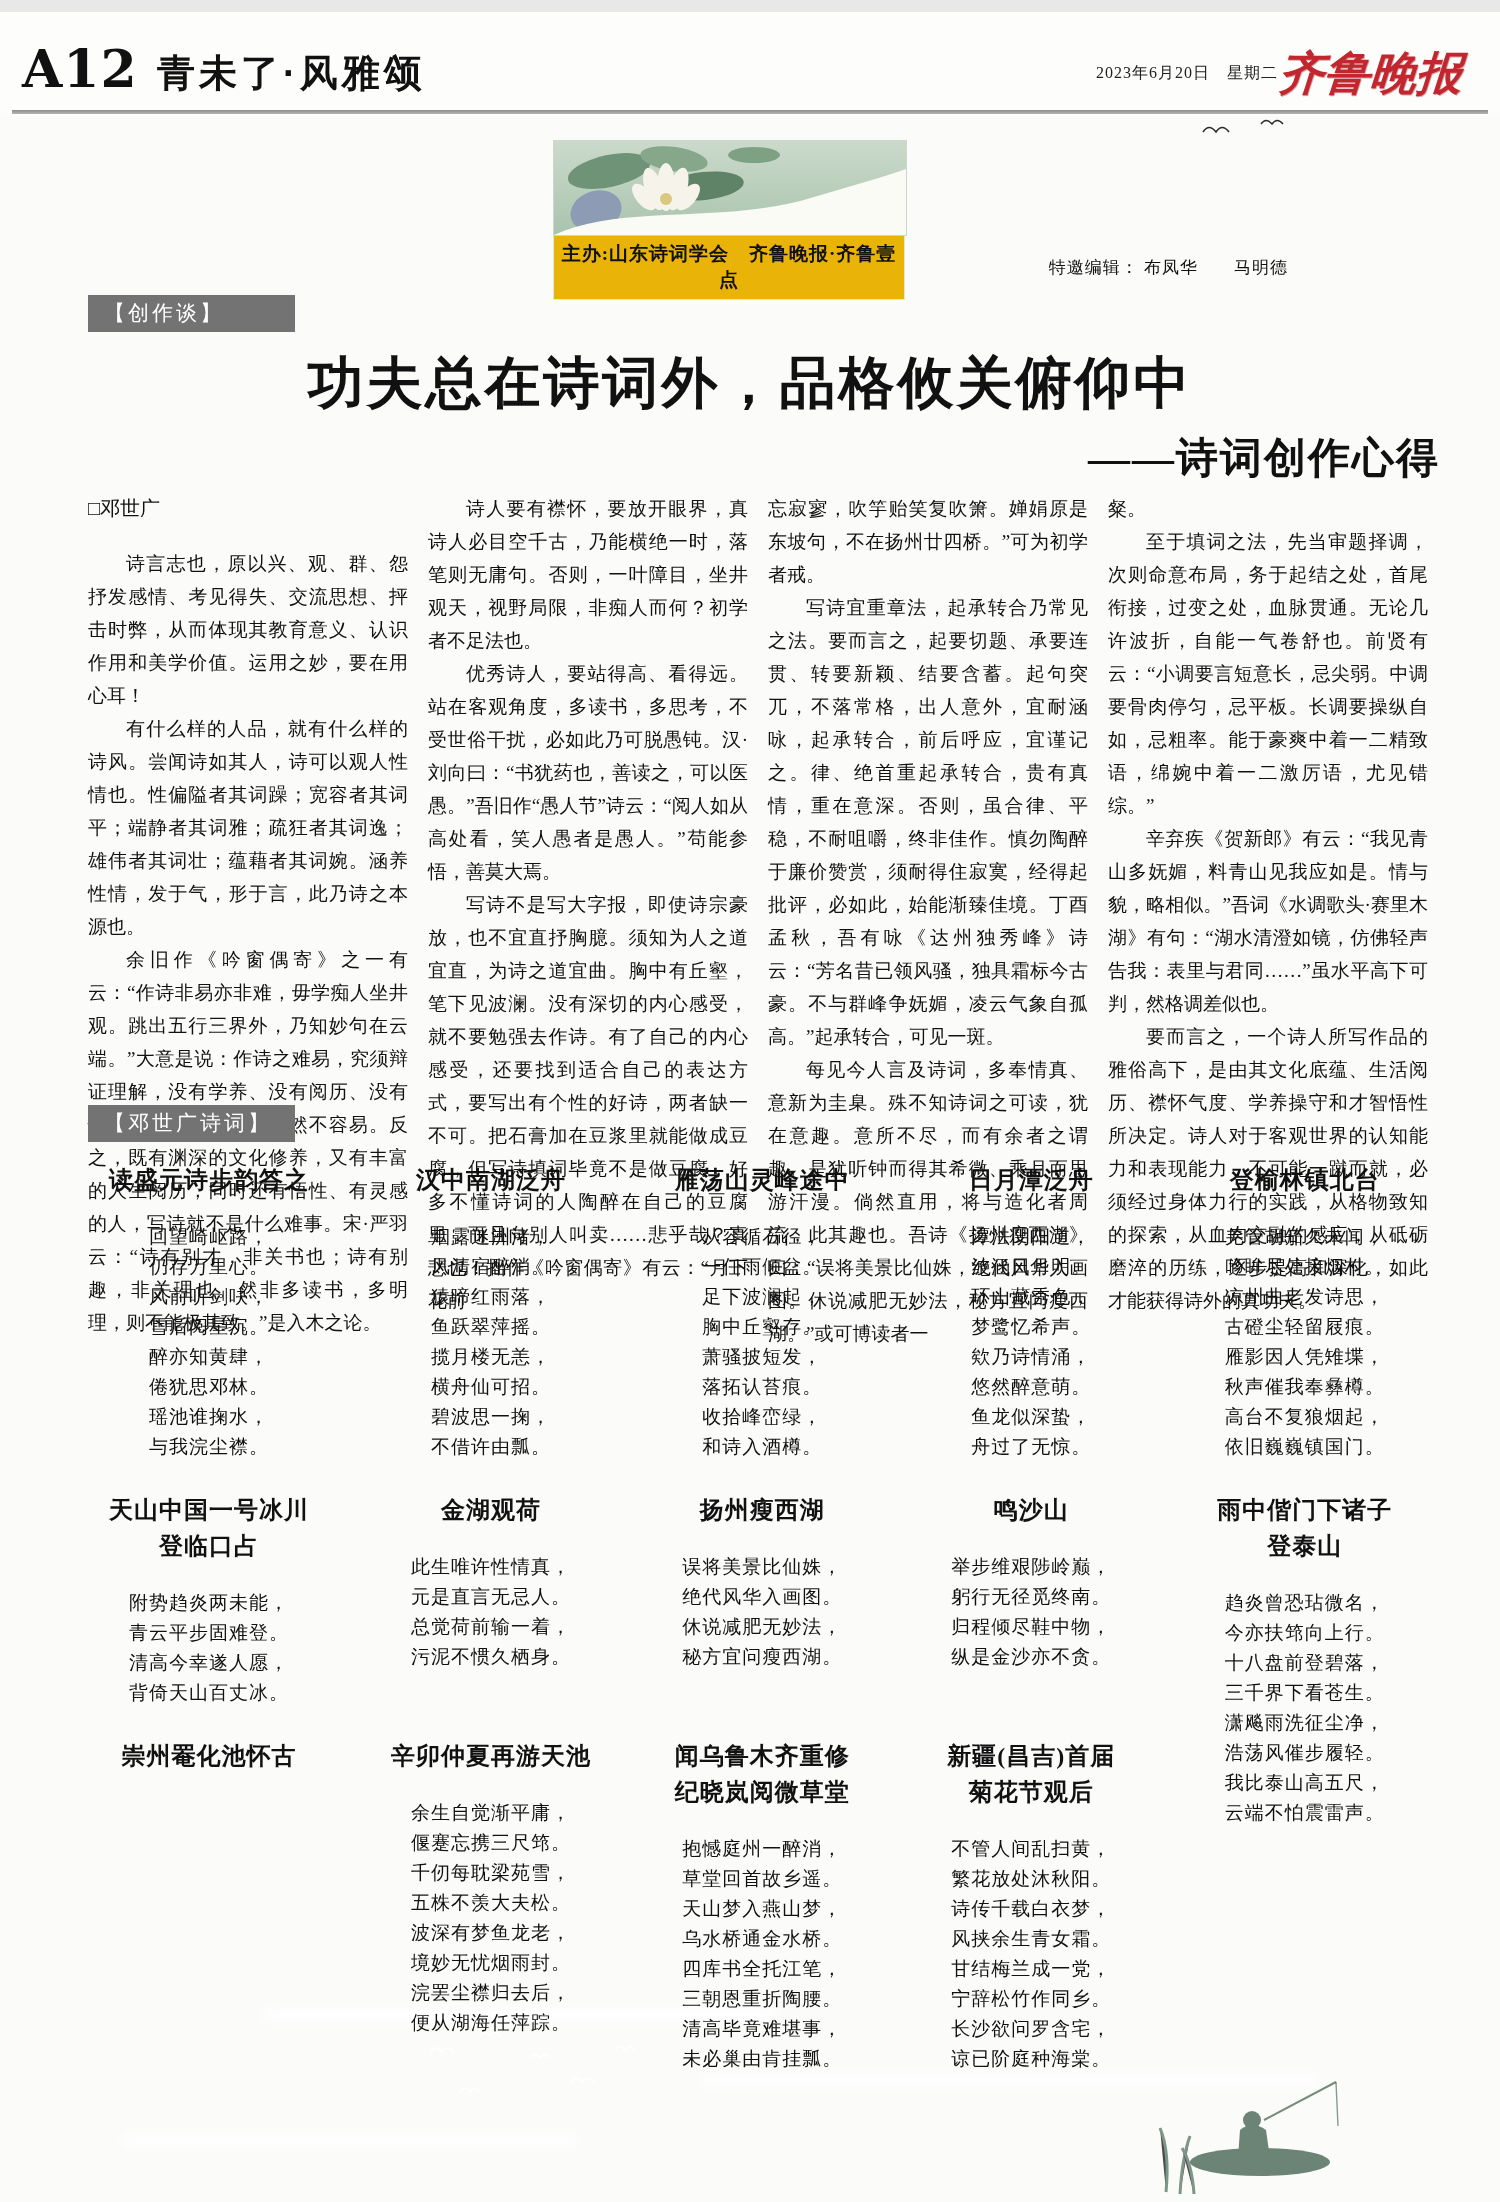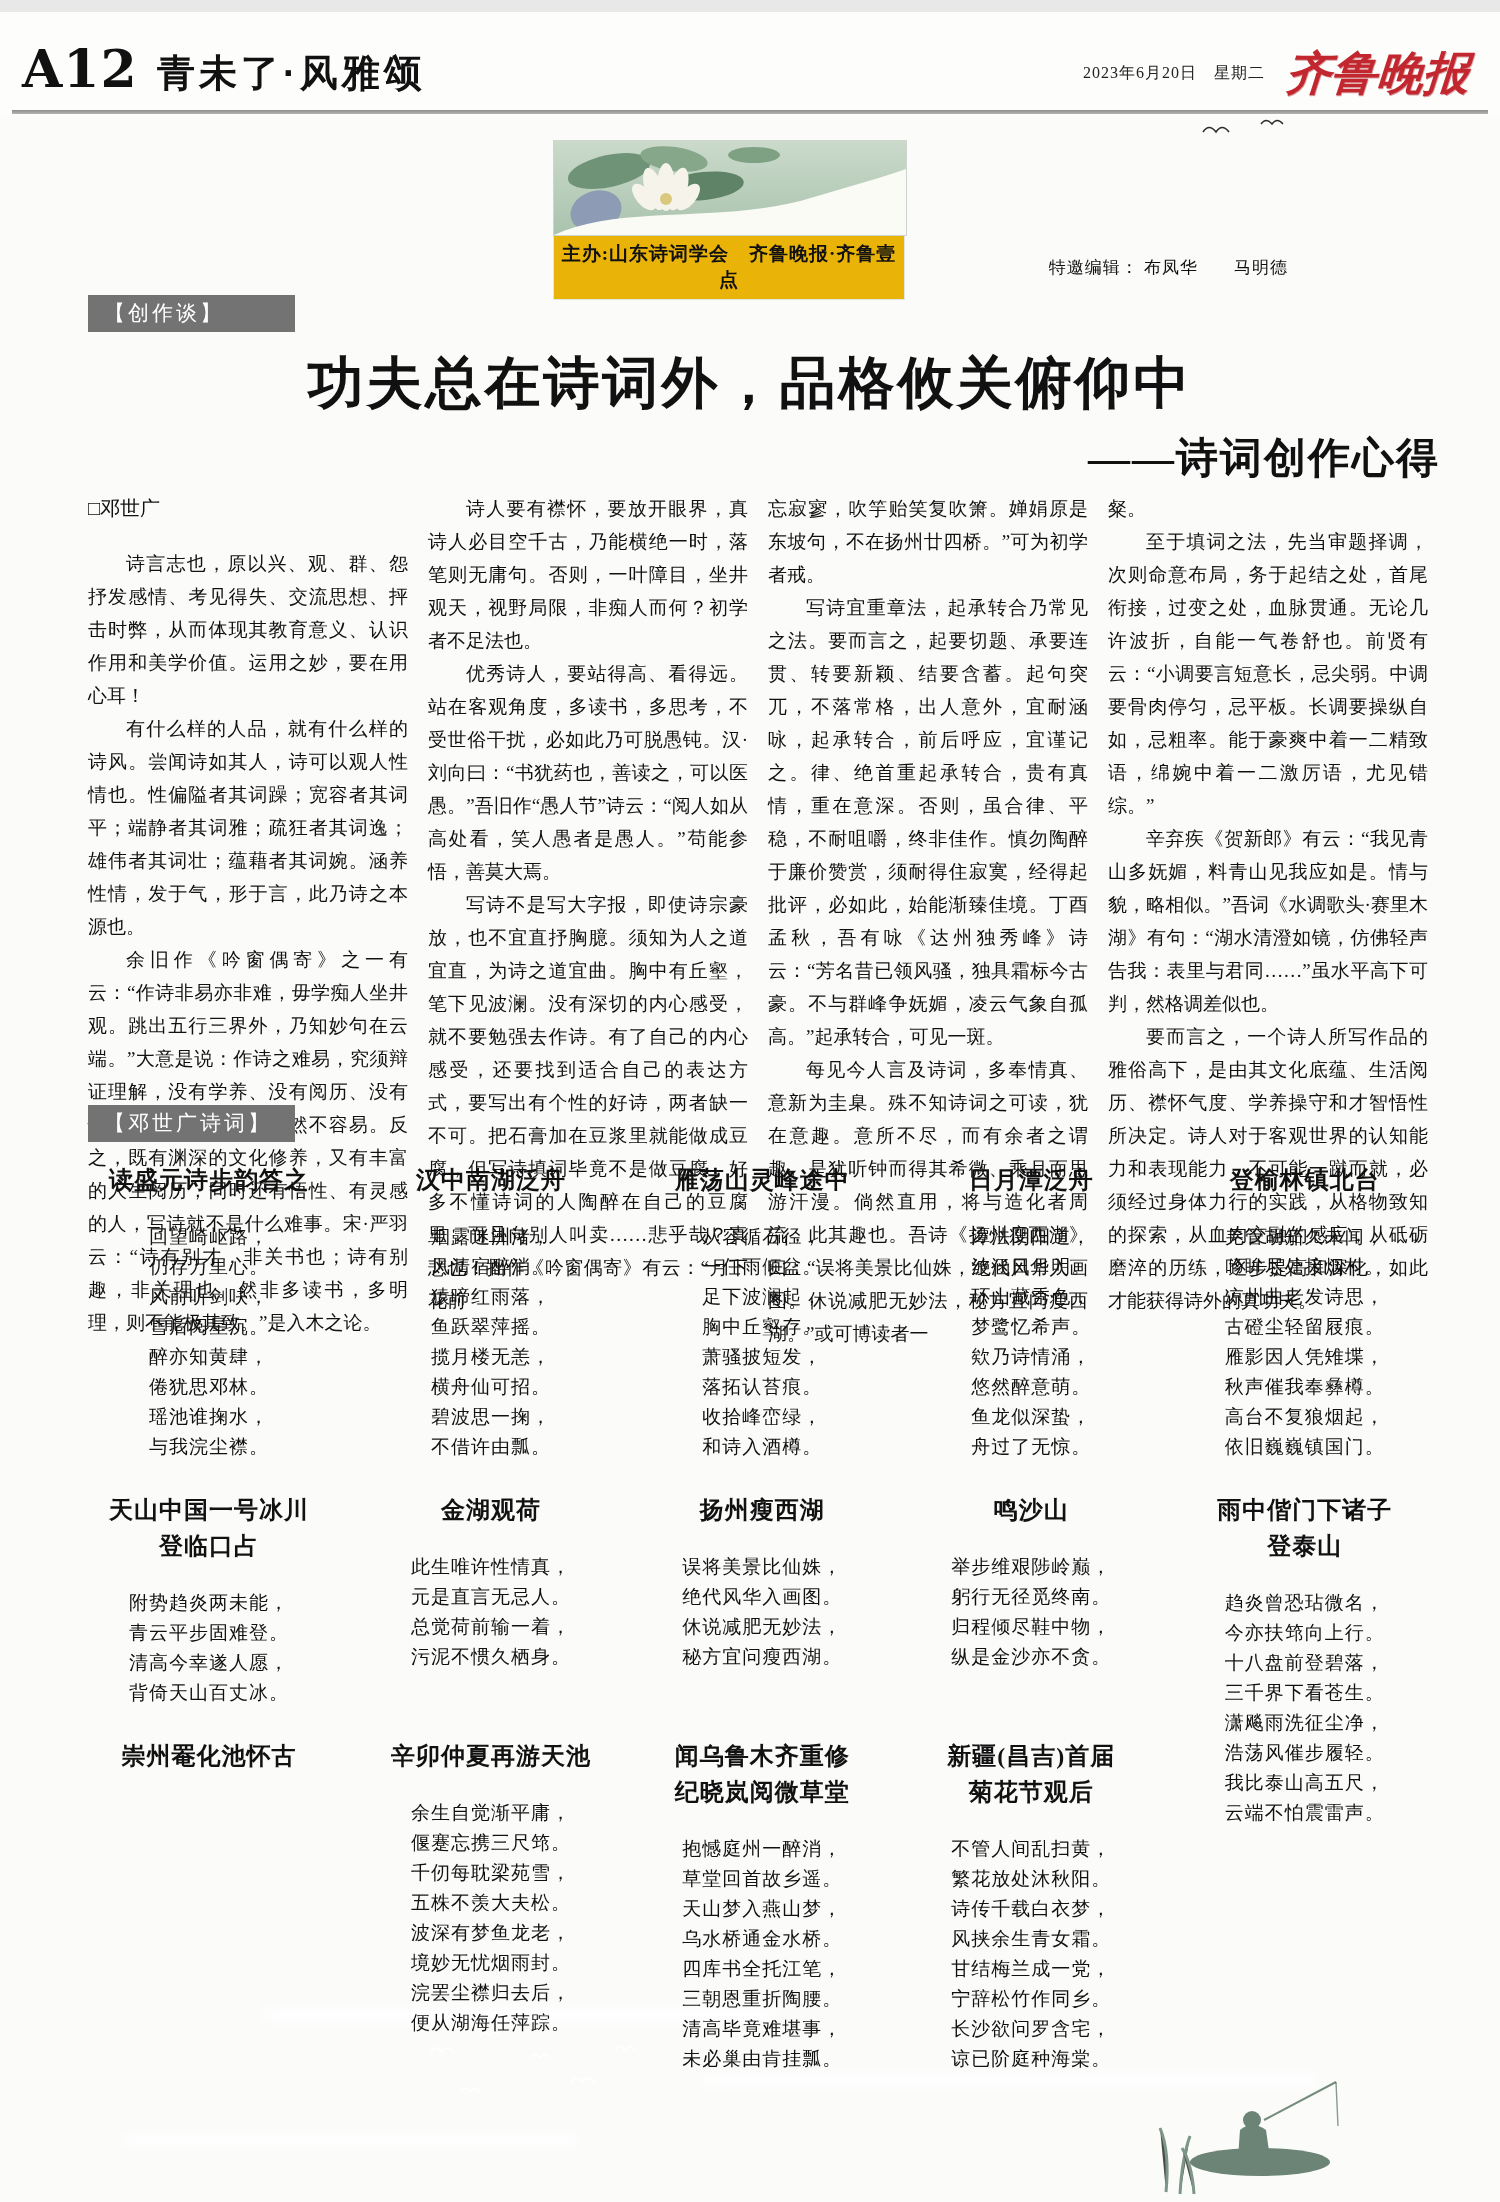--- a/index.html
+++ b/index.html
@@ -22,21 +22,21 @@
         linear-gradient(180deg,#f2f6f0 0%,#fafbf9 16%,#fdfdfc 52%,#f0f5f1 76%,#dcе7e0 88%,#d5e2da 100%);
       background-color:#fbfcfa;}
   .mist{position:absolute;height:16px;border-radius:8px;background:rgba(255,255,255,.65);filter:blur(6px);pointer-events:none;}
 
   
   .header{position:absolute;top:24px;left:22px;right:22px;height:66px;}
   .page-no{position:absolute;left:0;top:2px;font-size:52px;font-weight:700;letter-spacing:1px;
            font-family:"DejaVu Serif","Liberation Serif",serif;}
   .section-title{position:absolute;left:135px;top:12px;font-size:38px;font-weight:900;letter-spacing:4px;
            font-family:"Liberation Sans","DejaVu Sans",sans-serif;}
-  .header-right{position:absolute;right:9px;top:14px;display:flex;align-items:center;gap:20px;text-align:right;}
+  .header-right{position:absolute;right:16px;top:14px;display:flex;align-items:center;text-align:right;}
   .date-text{font-size:16px;color:#222;letter-spacing:1px;}
   .masthead{font-size:46px;font-weight:900;font-style:italic;color:#c2262e;line-height:1;
             font-family:"DejaVu Serif",serif;transform:skewX(-4deg);text-shadow:1px 1px 0 rgba(160,20,25,.4);}
   .header-rule{position:absolute;top:98px;left:12px;right:12px;height:4px;background:linear-gradient(180deg,#8d8d8d,#b5b5b5);}
 
   
   .banner{position:absolute;left:553px;top:128px;width:352px;}
   .banner-art{display:block;width:352px;height:94px;border:1px solid #cdd6cc;}
   .banner-caption{background:#eab308;border:1px solid #e2e6e0;border-top:none;
                   font-size:19px;font-weight:700;letter-spacing:1px;text-align:center;padding:5px 0 6px;}

